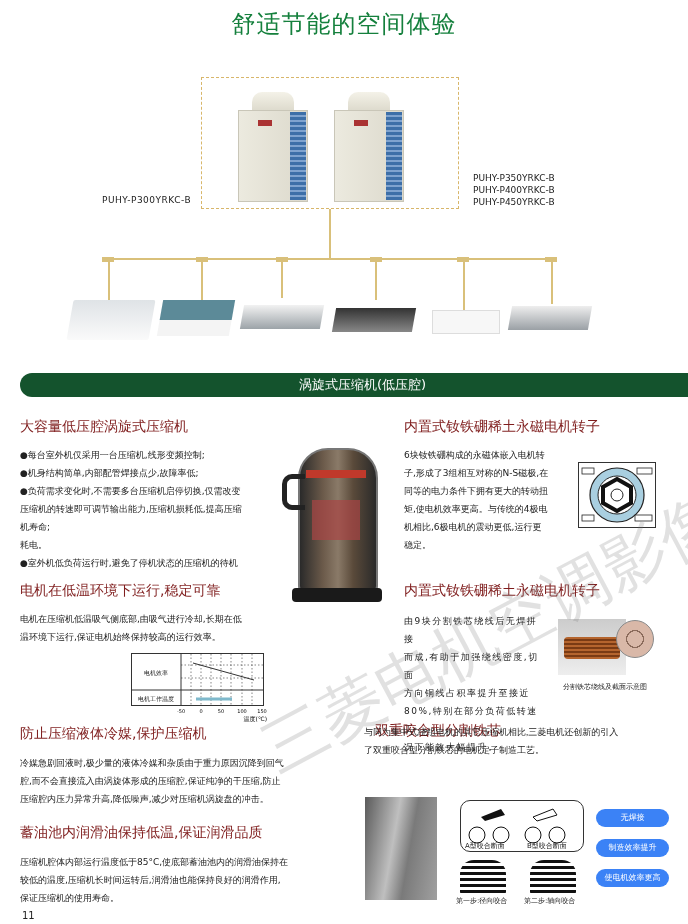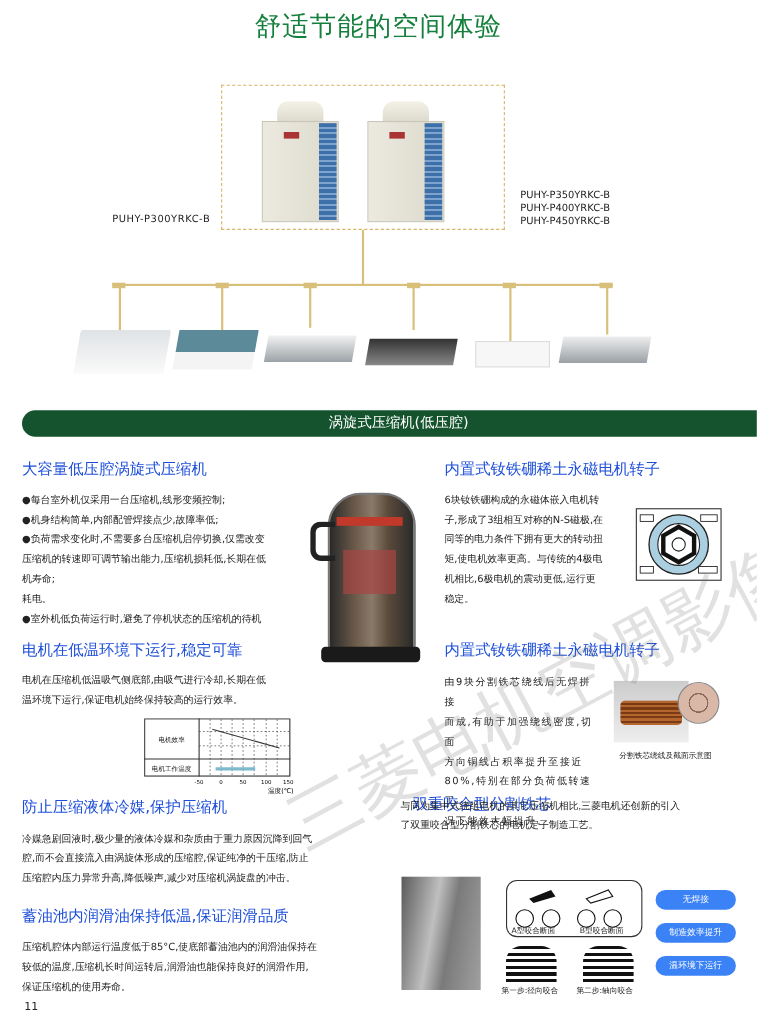--- a/index.html
+++ b/index.html
@@ -12,21 +12,21 @@
   .odu .body { position:absolute; left:0; top:18px; width:70px; height:92px; background:linear-gradient(90deg,#eceadf,#dcd9cc); border:1px solid #c9c6b8; box-sizing:border-box; }
   .odu .coil { position:absolute; right:2px; top:20px; width:16px; height:88px; background:repeating-linear-gradient(#3d6fa8 0 3px,#7fa3cf 3px 5px); }
   .odu .logo { position:absolute; left:20px; top:28px; width:14px; height:6px; background:#a33; }
   .model-left { left:102px; top:195px; font-size:9px; letter-spacing:0.5px; }
   .model-right { left:473px; top:172px; font-size:9px; line-height:12px; }
   .pipe-v { background:#d9c07a; }
   .pipe-h { left:102px; top:258px; width:455px; height:2px; background:#d9c07a; }
   .tee { width:12px; height:5px; background:#d9c07a; }
   .idu { height:20px; }
   .banner { left:20px; top:373px; width:685px; height:24px; border-radius:12px; background:#14532d; color:#fff; text-align:center; font-size:13px; line-height:24px; }
-  .h2 { font-size:14px; color:#1d4ed8; }
+  .h2 { font-size:14px; color:#7f1d1d; }
   .txt { font-size:9px; line-height:18px; color:#222; }
   .pill { width:73px; height:18px; border-radius:9px; background:#3b82f6; color:#fff; font-size:8px; line-height:18px; text-align:center; }
   .wm { color:rgba(120,120,120,0.22); font-size:64px; transform:rotate(-28deg); white-space:nowrap; pointer-events:none; }
   .caption { font-size:7px; color:#222; }
 </style>
 </head>
 <body>
 
 <div class="abs page-title">舒适节能的空间体验</div>
 
@@ -73,21 +73,21 @@
 <div class="abs idu" style="left:432px;top:310px;width:66px;height:22px;background:#f7f7f7;border:1px solid #ddd;"></div>
 <div class="abs idu" style="left:510px;top:306px;width:80px;height:24px;background:linear-gradient(#eee,#9aa0a5);transform:skewX(-10deg);"></div>
 
 <div class="abs banner">涡旋式压缩机(低压腔)</div>
 
 <div class="abs h2" style="left:20px;top:418px;">大容量低压腔涡旋式压缩机</div>
 <div class="abs txt" style="left:20px;top:446px;width:250px;">
   <div>●每台室外机仅采用一台压缩机,线形变频控制;</div>
   <div>●机身结构简单,内部配管焊接点少,故障率低;</div>
   <div>●负荷需求变化时,不需要多台压缩机启停切换,仅需改变</div>
-  <div>压缩机的转速即可调节输出能力,压缩机损耗低,长期在低</div>
+  <div>压缩机的转速即可调节输出能力,压缩机损耗低,提高压缩</div>
   <div>机寿命;</div>
   <div>耗电。</div>
   <div>●室外机低负荷运行时,避免了停机状态的压缩机的待机</div>
 </div>
 
 <div class="abs" style="left:282px;top:440px;width:110px;height:165px;">
   <div style="position:absolute;left:16px;top:8px;width:76px;height:146px;border-radius:30px 30px 12px 12px;background:linear-gradient(90deg,#2a2a2a,#6b5a4a 30%,#8a7a68 50%,#5a4a3a 70%,#2a2a2a);border:2px solid #777;"></div>
   <div style="position:absolute;left:24px;top:30px;width:60px;height:8px;background:#c0392b;"></div>
   <div style="position:absolute;left:30px;top:60px;width:48px;height:40px;background:#a44;opacity:0.7;"></div>
   <div style="position:absolute;left:0;top:34px;width:18px;height:26px;border:5px solid #222;border-right:none;border-radius:10px 0 0 10px;"></div>
@@ -198,15 +198,15 @@
 </div>
 <div class="abs caption" style="left:465px;top:841px;">A型咬合断面</div>
 <div class="abs caption" style="left:527px;top:841px;">B型咬合断面</div>
 <div class="abs" style="left:460px;top:860px;width:46px;height:34px;background:repeating-linear-gradient(#111 0 3px,#fff 3px 6px);border-radius:14px 14px 2px 2px;"></div>
 <div class="abs" style="left:530px;top:860px;width:46px;height:34px;background:repeating-linear-gradient(#111 0 3px,#fff 3px 6px);border-radius:14px 14px 2px 2px;"></div>
 <div class="abs caption" style="left:456px;top:896px;">第一步:径向咬合</div>
 <div class="abs caption" style="left:524px;top:896px;">第二步:轴向咬合</div>
 
 <div class="abs pill" style="left:596px;top:809px;">无焊接</div>
 <div class="abs pill" style="left:596px;top:839px;">制造效率提升</div>
-<div class="abs pill" style="left:596px;top:869px;">温环境下运行</div>
+<div class="abs pill" style="left:596px;top:869px;">使电机效率更高</div>
 
 <div class="abs wm" style="left:230px;top:560px;">三菱电机空调影像设计</div>
 
 </body></html>

